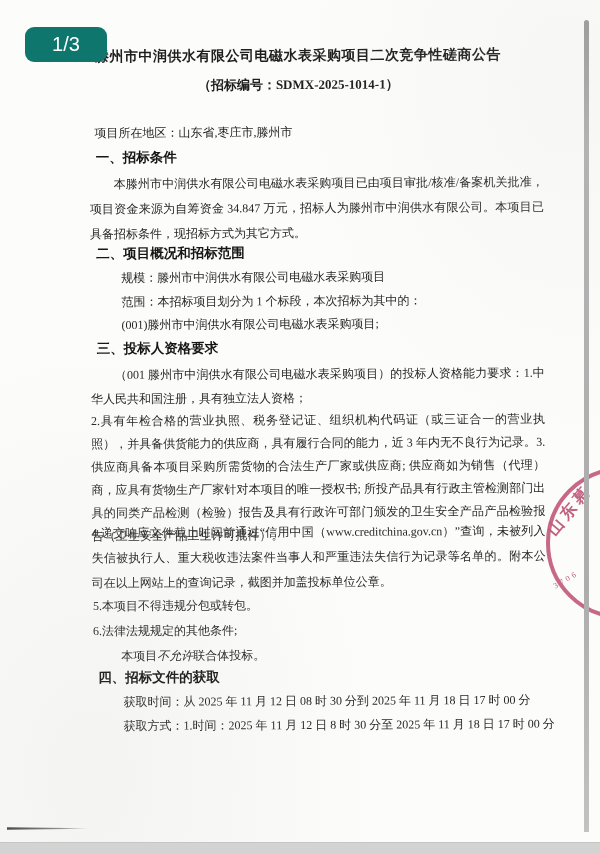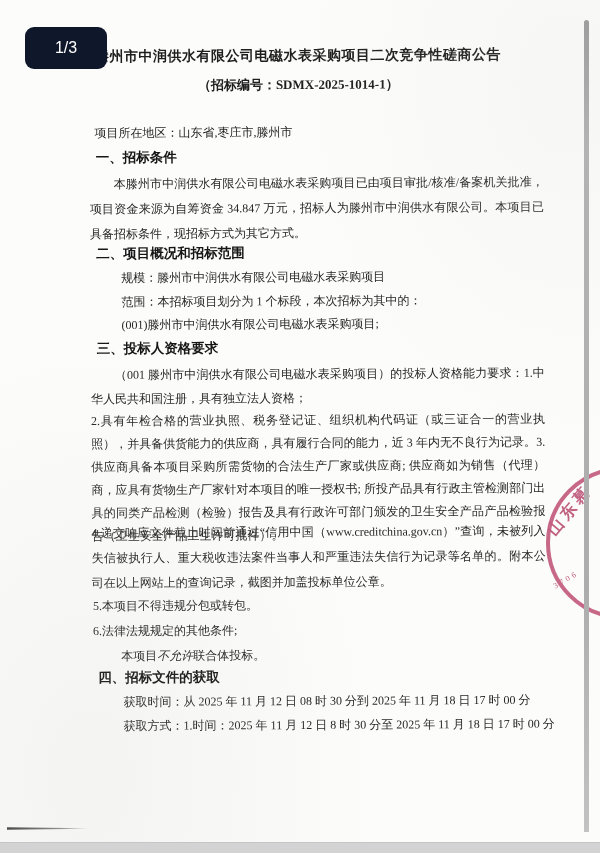--- a/index.html
+++ b/index.html
@@ -19,24 +19,24 @@
     background:
       radial-gradient(ellipse at 15% 92%, rgba(180,180,180,0.12), transparent 40%),
       radial-gradient(ellipse at 95% 10%, rgba(200,200,200,0.10), transparent 35%);
   }
   .content{
     position:absolute;left:0;top:0;width:600px;height:853px;
     transform:rotate(-0.3deg);transform-origin:300px 420px;
     color:#262626;
   }
   .page-badge{
-    position:absolute;left:25px;top:27px;width:82px;height:42px;
-    background:#0f172a;border-radius:9px;
+    position:absolute;left:25px;top:27px;width:82px;height:35px;
+    background:#0f766e;border-radius:9px;
     display:flex;align-items:center;justify-content:center;
-    color:#ffffff;font-size:16px;
+    color:#ffffff;font-size:20px;
     font-family:"Liberation Sans","DejaVu Sans",sans-serif;
     z-index:30;
   }
   .doc-title{
     position:absolute;left:60px;top:47px;width:480px;
     text-align:center;font-size:14px;font-weight:bold;color:#1e1e1e;
     letter-spacing:0.5px;
   }
   .doc-subtitle{
     position:absolute;left:60px;top:76px;width:480px;

